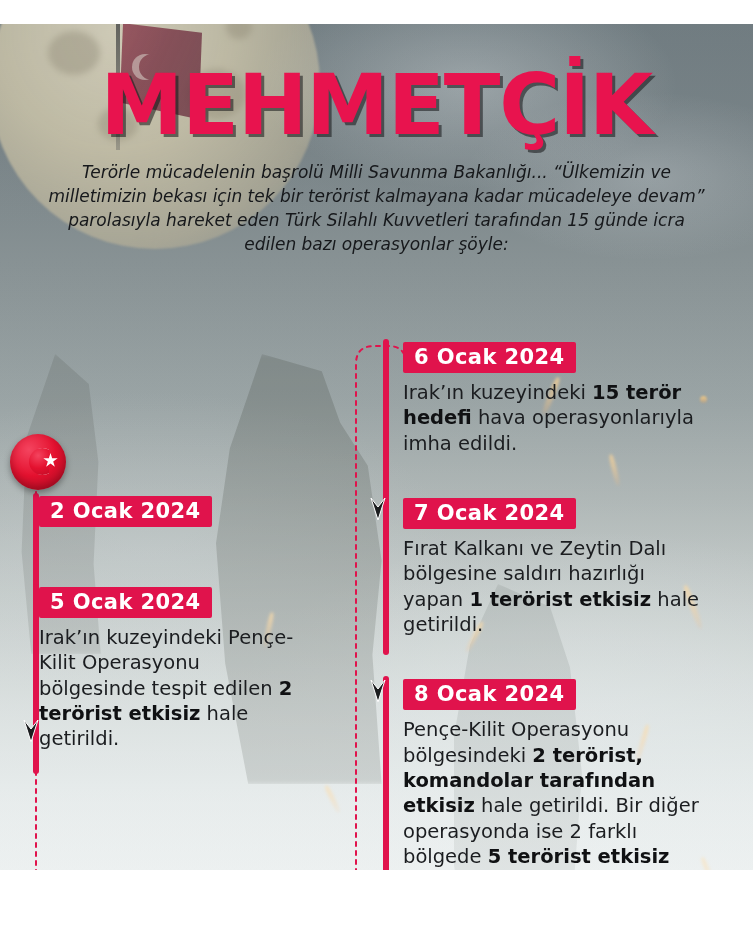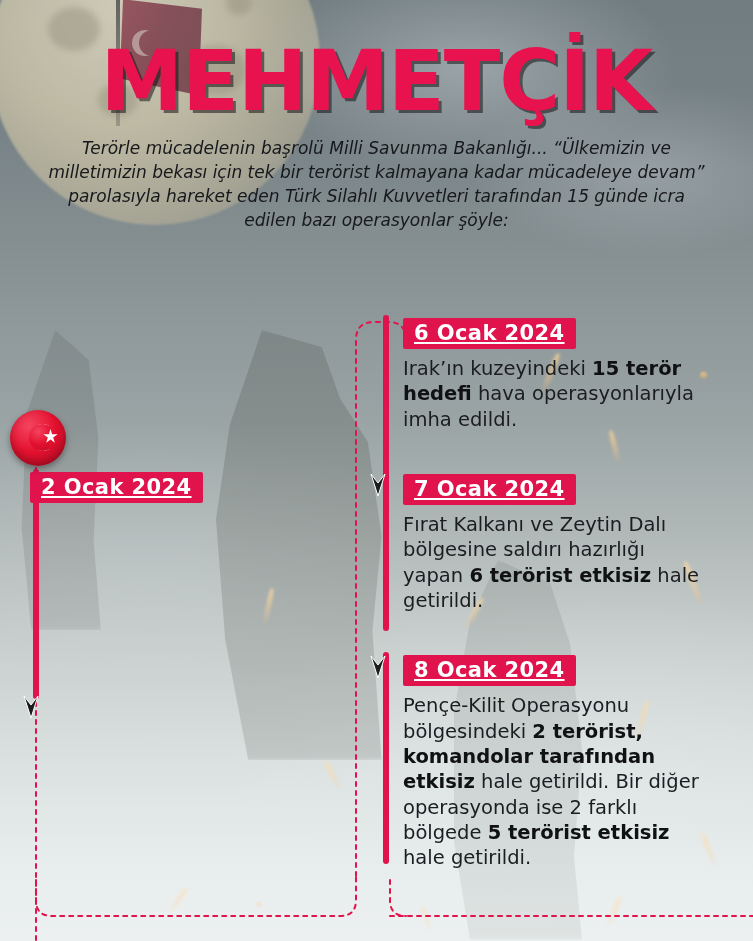--- a/index.html
+++ b/index.html
@@ -6,23 +6,24 @@
   * { margin:0; padding:0; box-sizing:border-box; }
 
   html, body {
     width:753px; height:941px;
     overflow:hidden;
     font-family:"Liberation Sans", sans-serif;
   }
 
   #poster {
     position:relative;
-    width:753px; height:941px;
+    width:753px; height:846px;
     overflow:hidden;
     background:#e5e5e5;
+    margin-top:24px;
   }
 
   
   .bg-layer { position:absolute; inset:0; }
 
   .bg-sky {
     background:
       linear-gradient(180deg,
         #6f7b80 0%,
         #778286 14%,
@@ -146,42 +147,41 @@
   }
 
   
   .route{ position:absolute; inset:0; z-index:15; pointer-events:none; }
 
   
   .col{ position:absolute; z-index:18; }
   .col-left { left:0px;   top:400px; width:350px; }
   .col-right{ left:345px; top:300px; width:408px; }
 
-  .entry{ position:relative; padding-left:30px; }
+  .entry{ position:relative; padding-left:39px; }
   .col-right .entry{ padding-left:58px; }
 
   .bar{
     position:absolute; left:33px; top:0;
     width:6px; border-radius:3px;
     background:#e0134c;
   }
   .col-right .bar{ left:38px; }
 
   .date-badge{
     display:inline-block;
     background:#e0134c;
     color:#ffffff;
     font-family:"DejaVu Sans", sans-serif;
     font-weight:bold;
     font-size:21px;
     letter-spacing:.4px;
     padding:3px 11px 4px 11px;
     border-radius:2px;
     white-space:nowrap;
-    text-decoration:underline;
   }
 
   .body-text{
     margin-top:7px;
     font-family:"DejaVu Sans", sans-serif;
     font-size:19.5px;
     line-height:1.30;
     color:#1b1d20;
     max-width:272px;
   }
@@ -300,35 +300,40 @@
     <div class="pin" style="top:10px;">
       <span class="crescent"></span>
       <span class="star"></span>
     </div>
 
     <div class="entry" style="margin-top:72px;">
       <span class="bar" style="height:230px; top:-3px;"></span>
       <span class="date-badge">2 Ocak 2024</span>
     </div>
 
+    <div class="entry" style="margin-top:60px;">
+      <span class="bar" style="height:190px; top:-3px;"></span>
+      <span class="date-badge">5 Ocak 2024</span>
+      <div class="body-text">Irak’ın kuzeyindeki Pençe-Kilit Operasyonu bölgesinde tespit edilen <b>2 terörist etkisiz</b> hale getirildi.</div>
+    </div>
 
   </div>
 
   <div class="col col-right">
 
     <div class="entry" style="margin-top:18px;">
       <span class="bar" style="height:160px; top:-3px;"></span>
       <span class="date-badge">6 Ocak 2024</span>
       <div class="body-text">Irak’ın kuzeyindeki <b>15 terör hedefi</b> hava operasyonlarıyla imha edildi.</div>
     </div>
 
     <div class="entry" style="margin-top:42px;">
       <span class="bar" style="height:160px; top:-3px;"></span>
       <span class="date-badge">7 Ocak 2024</span>
-      <div class="body-text">Fırat Kalkanı ve Zeytin Dalı bölgesine saldırı hazırlığı yapan <b>6 terörist etkisiz</b> hale getirildi.</div>
+      <div class="body-text">Fırat Kalkanı ve Zeytin Dalı bölgesine saldırı hazırlığı yapan <b>1 terörist etkisiz</b> hale getirildi.</div>
     </div>
 
     <div class="entry" style="margin-top:42px;">
       <span class="bar" style="height:212px; top:-3px;"></span>
       <span class="date-badge">8 Ocak 2024</span>
       <div class="body-text">Pençe-Kilit Operasyonu bölgesindeki <b>2 terörist, komandolar tarafından etkisiz</b> hale getirildi. Bir diğer operasyonda ise 2 farklı bölgede <b>5 terörist etkisiz</b> hale getirildi.</div>
     </div>
 
   </div>
 

